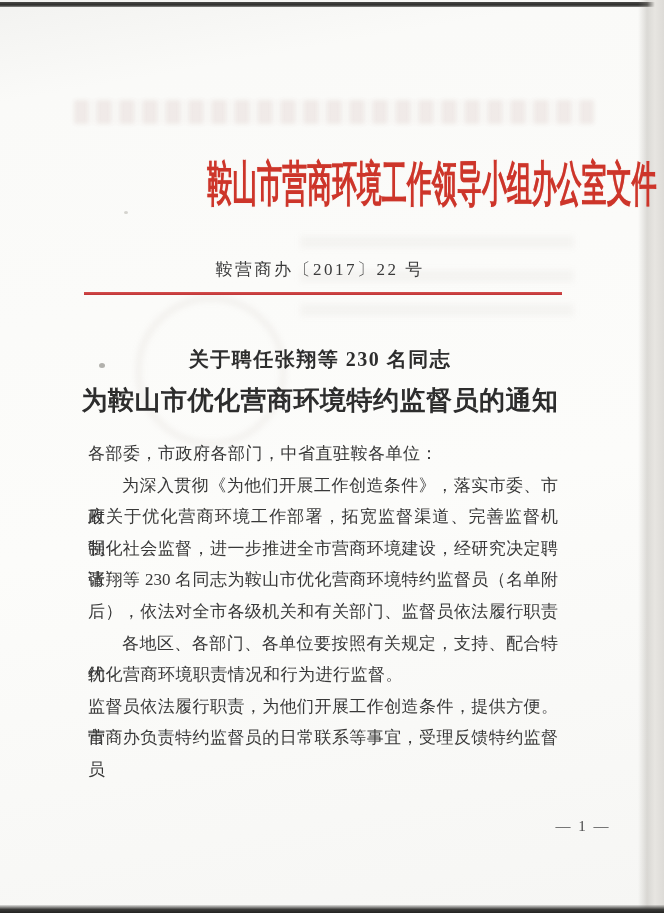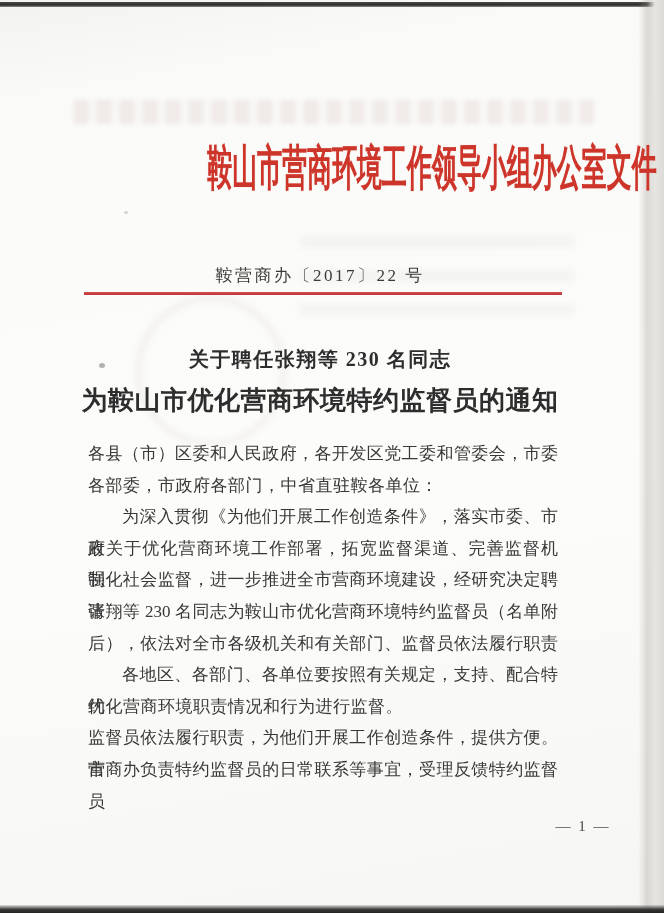--- a/index.html
+++ b/index.html
@@ -24,26 +24,26 @@
     background:repeating-linear-gradient(90deg,rgba(155,105,98,0.14) 0 14px,rgba(155,105,98,0.03) 14px 23px);
     filter:blur(2px);opacity:.8;border-radius:2px;}
   .bleed-stamp{position:absolute;top:296px;left:136px;width:140px;height:140px;
     border:5px solid rgba(165,148,138,0.12);border-radius:50%;filter:blur(3px);}
   .bleed-block{position:absolute;top:236px;left:300px;right:90px;height:90px;
     background:repeating-linear-gradient(180deg,rgba(140,130,120,0.06) 0 12px,rgba(140,130,120,0) 12px 34px);
     filter:blur(3px);}
   .speck-1{position:absolute;top:363px;left:99px;width:6px;height:5px;background:#77756f;border-radius:50%;opacity:.55;filter:blur(.5px);}
   .speck-2{position:absolute;top:211px;left:124px;width:4px;height:3px;background:#9a988f;border-radius:50%;opacity:.4;}
   
-  .org-title-wrap{position:absolute;top:140px;left:0;width:640px;text-align:left;white-space:nowrap;}
+  .org-title-wrap{position:absolute;top:156px;left:0;width:640px;text-align:left;white-space:nowrap;}
   .org-title{display:inline-block;font-size:48px;line-height:56px;font-weight:bold;
     color:#cd352a;transform:scaleX(0.52);transform-origin:center;
     text-shadow:0 0 1px rgba(205,53,42,.55);letter-spacing:0;}
   
-  .doc-number{position:absolute;top:264px;left:0;width:640px;text-align:center;
+  .doc-number{position:absolute;top:258px;left:0;width:640px;text-align:center;
     font-size:17px;letter-spacing:2.5px;color:#3a3a3a;}
   
   .red-rule{position:absolute;top:292px;left:84px;width:478px;height:3px;
     background:linear-gradient(180deg,#d5504e,#bf3336);}
   
   .doc-title{position:absolute;left:0;width:640px;text-align:center;font-weight:bold;color:#2d2d2d;}
   .doc-title.l1{top:346px;font-size:20px;letter-spacing:1.5px;}
   .doc-title.l2{top:383px;font-size:26px;letter-spacing:0.5px;}
   
   .body-text{position:absolute;top:438px;left:88px;width:470px;}
@@ -74,21 +74,20 @@
   </div>
 
   <div class="doc-number">鞍营商办〔2017〕22 号</div>
 
   <div class="red-rule"></div>
 
   <div class="doc-title l1">关于聘任张翔等 230 名同志</div>
   <div class="doc-title l2">为鞍山市优化营商环境特约监督员的通知</div>
 
   <div class="body-text">
-    <div class="line fill">各县（市）区委和人民政府，各开发区党工委和管委会，市委</div>
     <div class="line">各部委，市政府各部门，中省直驻鞍各单位：</div>
     <div class="line fill indent">为深入贯彻《为他们开展工作创造条件》，落实市委、市政</div>
     <div class="line fill">府关于优化营商环境工作部署，拓宽监督渠道、完善监督机制、</div>
     <div class="line fill">强化社会监督，进一步推进全市营商环境建设，经研究决定聘请</div>
     <div class="line fill">张翔等 230 名同志为鞍山市优化营商环境特约监督员（名单附</div>
     <div class="line fill">后），依法对全市各级机关和有关部门、监督员依法履行职责</div>
     <div class="line fill indent">各地区、各部门、各单位要按照有关规定，支持、配合特约</div>
     <div class="line">优化营商环境职责情况和行为进行监督。</div>
     <div class="line fill">监督员依法履行职责，为他们开展工作创造条件，提供方便。市</div>
     <div class="line fill">营商办负责特约监督员的日常联系等事宜，受理反馈特约监督员</div>

